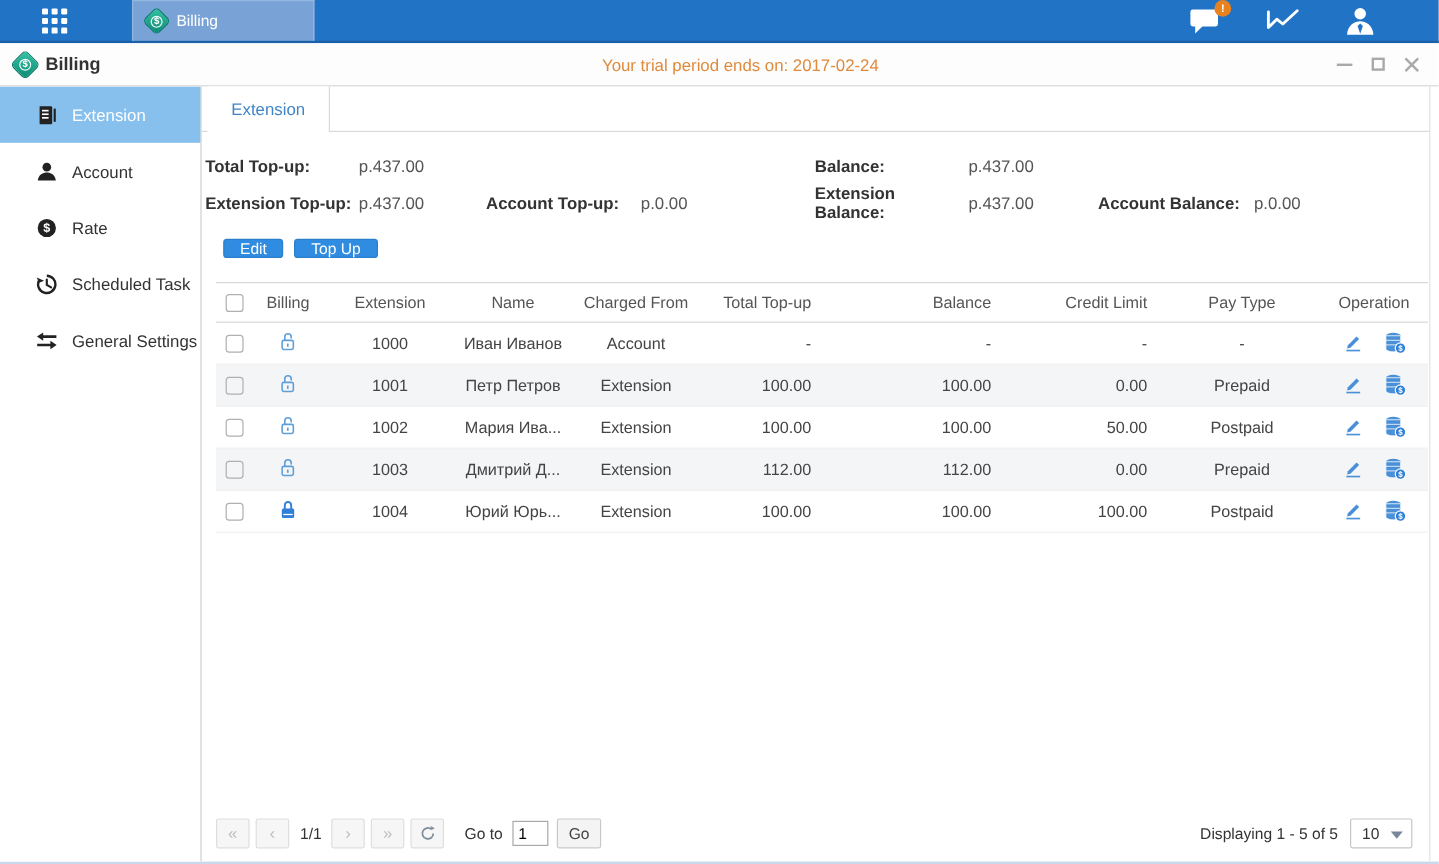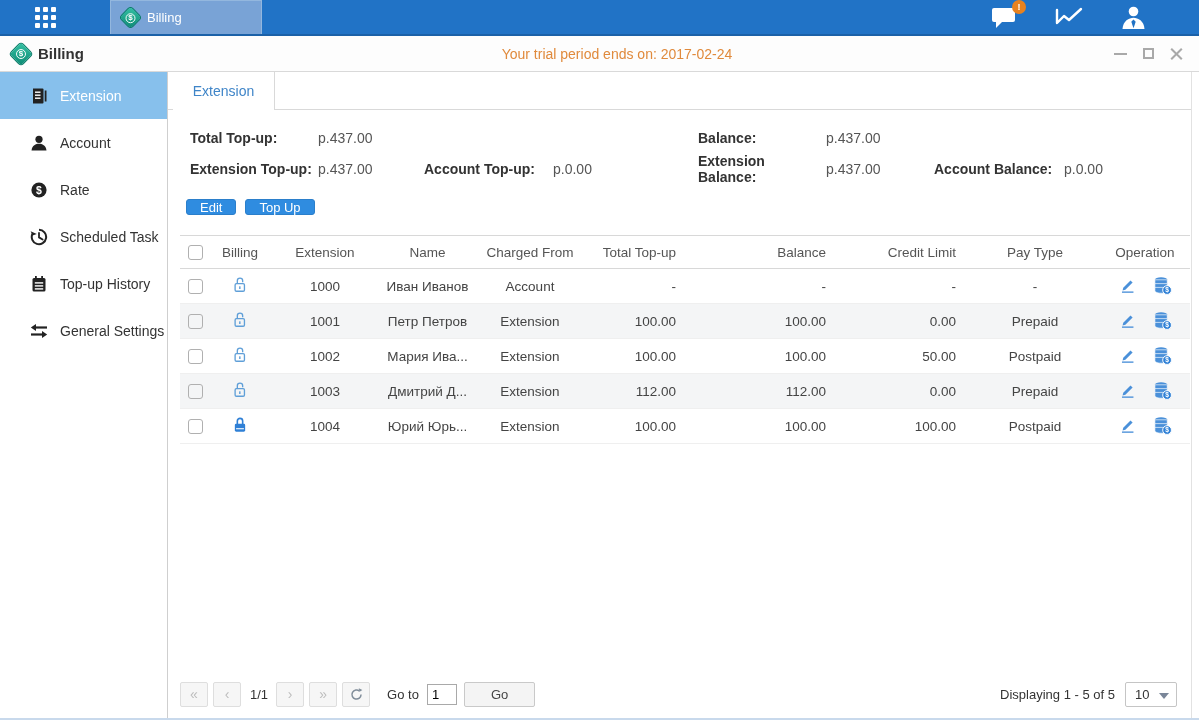--- a/index.html
+++ b/index.html
@@ -39,21 +39,21 @@
   .sicon { width:18px; height:18px; flex:0 0 auto; display:flex; }
   .sicon svg { width:18px; height:18px; }
 
   .content { flex:1; display:flex; flex-direction:column; min-height:0; position:relative; border-right:1px solid #e2e2e2; margin-right:7px; }
 
   
   .tabstrip { height:38px; flex:0 0 auto; border-bottom:1px solid #d9d9d9; display:flex; padding-left:5px; }
   .tab { min-width:102px; background:#fff; border-right:1px solid #d9d9d9; margin-bottom:-1px; display:flex; align-items:center; justify-content:center; color:#3f85c8; font-size:14px; cursor:pointer; }
 
   
-  .summary { margin:12px 0 0 22px; display:flex; }
+  .summary { margin:12px 0 0 3px; display:flex; }
   .sum-col { display:flex; flex-direction:column; }
   .sum-col.left { width:508px; flex:0 0 auto; }
   .sum-row { display:flex; align-items:center; height:31px; }
   .slabel { font-weight:bold; color:#333; font-size:14px; }
   .svalue { color:#555; font-size:14px; }
   .w128 { width:128px; flex:0 0 auto; } .w129 { width:129px; flex:0 0 auto; } .w130 { width:130px; flex:0 0 auto; }
   .w106 { width:106px; flex:0 0 auto; } .w108 { width:108px; flex:0 0 auto; }
 
   
   .actions { margin:15px 0 0 18px; display:flex; gap:9px; }
@@ -69,21 +69,21 @@
   .op-icons { display:inline-flex; gap:17px; align-items:center; }
   .op-icons svg { cursor:pointer; }
   .lock { cursor:pointer; }
 
   
   .pager { margin-top:auto; flex:0 0 auto; height:42px; display:flex; align-items:center; padding:0 14px 6px 12px; font-size:13px; color:#333; }
   .pg-btn { width:28px; height:25px; background:#f6f6f6; border:1px solid #dedede; border-radius:2px; display:flex; align-items:center; justify-content:center; color:#bdbdbd; font-size:14px; margin-right:5px; cursor:pointer; }
   .pg-label { margin:0 8px 0 4px; color:#333; }
   .goto-label { margin:0 8px 0 12px; }
   .goto-input { width:30px; height:21px; border:1px solid #a9a9a9; font-size:13px; padding-left:4px; font-family:inherit; }
-  .go-btn { margin-left:7px; height:25px; padding:0 26px; background:#f4f4f4; border:1px solid #c9c9c9; border-radius:2px; font-size:13px; color:#444; cursor:pointer; font-family:inherit; }
+  .go-btn { margin-left:7px; height:25px; padding:0 9px; background:#f4f4f4; border:1px solid #c9c9c9; border-radius:2px; font-size:13px; color:#444; cursor:pointer; font-family:inherit; }
   .pager-right { margin-left:auto; display:flex; align-items:center; gap:10px; }
   .pagesize { width:52px; height:25px; border:1px solid #c5c5c5; border-radius:2px; background:#fff; display:flex; align-items:center; padding-left:9px; position:relative; cursor:pointer; }
   .caret { position:absolute; right:7px; top:10px; width:0; height:0; border-left:5px solid transparent; border-right:5px solid transparent; border-top:6px solid #7a8699; }
 </style>
 </head>
 <body>
 
 <div class="app">
 
   <div class="taskbar">
@@ -177,33 +177,20 @@
       </div>
       <div class="side-item">
         <span class="sicon">
           <svg viewBox="0 0 18 18">
               <path d="M9,1.8 a7.2,7.2 0 1 1 -6.5,4" fill="none" stroke="#222" stroke-width="2"></path>
               <path d="M0.6,3.2 l2,4.4 4.2,-1.6 z" fill="#222"></path>
               <path d="M9,5 v4.4 l3.6,2.1" fill="none" stroke="#222" stroke-width="1.8" stroke-linecap="round"></path>
             </svg>
         </span>
         <span class="slabel-text">Scheduled Task</span>
-      </div>
-      <div class="side-item">
-        <span class="sicon">
-          <svg viewBox="0 0 18 18">
-              <rect x="2.5" y="3" width="13" height="13.5" rx="1.5" fill="#222"></rect>
-              <rect x="5" y="1" width="1.8" height="4" fill="#222"></rect>
-              <rect x="11.2" y="1" width="1.8" height="4" fill="#222"></rect>
-              <rect x="4.8" y="7.2" width="8.4" height="1.4" fill="#fff"></rect>
-              <rect x="4.8" y="10.2" width="8.4" height="1.4" fill="#fff"></rect>
-              <rect x="4.8" y="13.2" width="8.4" height="1.4" fill="#fff"></rect>
-            </svg>
-        </span>
-        <span class="slabel-text">Top-up History</span>
       </div>
       <div class="side-item">
         <span class="sicon">
           <svg viewBox="0 0 18 18">
               <path d="M5,5.5 H17" stroke="#222" stroke-width="2.2"></path>
               <path d="M6,2 L0.8,5.5 L6,9 z" fill="#222"></path>
               <path d="M1,12.5 H13" stroke="#222" stroke-width="2.2"></path>
               <path d="M12,9 L17.2,12.5 L12,16 z" fill="#222"></path>
             </svg>
         </span>

